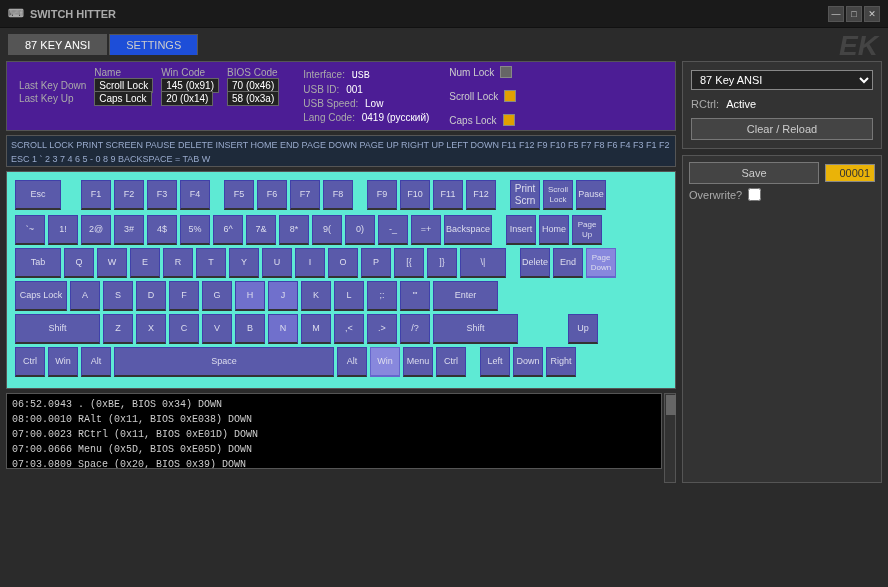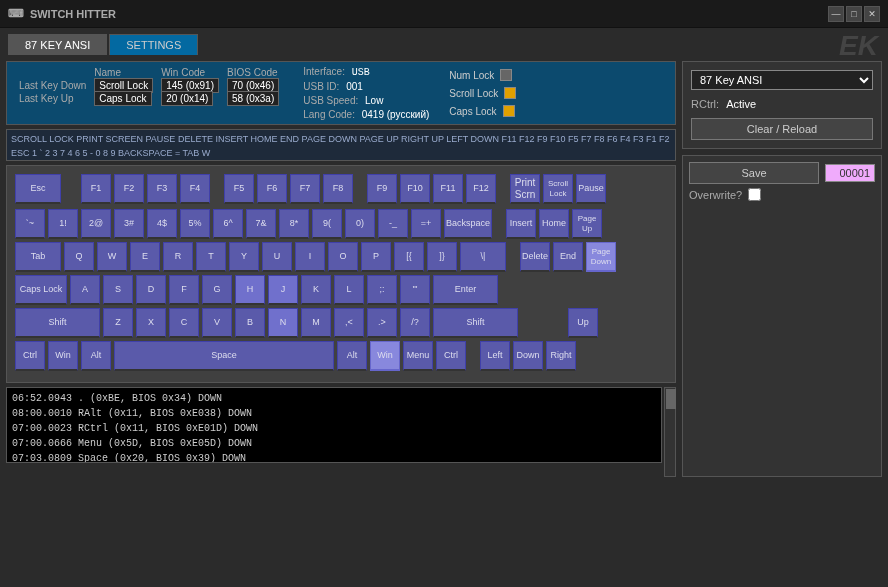--- a/index.html
+++ b/index.html
@@ -56,21 +56,21 @@
       font-style: italic;
     }
     #tabs {
       background: #2b2b2b;
       display: flex;
       padding: 6px 8px 0;
       gap: 2px;
     }
     .tab {
       padding: 4px 16px;
-      background: #0369a1;
+      background: #1d4ed8;
       border: 1px solid #555;
       border-bottom: none;
       color: #ccc;
       cursor: pointer;
       font-size: 11px;
     }
     .tab.active {
       background: #555;
       color: #fff;
     }
@@ -79,21 +79,21 @@
       padding: 6px;
       gap: 6px;
     }
     #left-panel {
       flex: 1;
     }
     #right-panel {
       width: 200px;
     }
     #info-row {
-      background: #0c4a6e;
+      background: #4c1d95;
       border: 1px solid #555;
       padding: 4px 8px;
       margin-bottom: 4px;
       display: flex;
       gap: 20px;
     }
     .info-table {
       border-collapse: collapse;
     }
     .info-table td {
@@ -124,21 +124,21 @@
       flex-direction: column;
       justify-content: center;
       gap: 3px;
       font-size: 10px;
       color: #aaa;
     }
     #info-right {
       display: flex;
       flex-direction: column;
       justify-content: center;
-      gap: 6px;
+      gap: 12px;
       font-size: 10px;
     }
     .lock-row {
       display: flex;
       align-items: center;
       gap: 6px;
     }
     .lock-indicator {
       width: 12px;
       height: 12px;
@@ -151,21 +151,21 @@
       border: 1px solid #555;
       height: 32px;
       overflow: hidden;
       margin-bottom: 4px;
       padding: 2px 4px;
       font-size: 9px;
       color: #99aacc;
       line-height: 14px;
     }
     #keyboard-area {
-      background: #404040;
+      background: #5eead4;
       border: 1px solid #555;
       padding: 8px;
       margin-bottom: 4px;
     }
     .kb-row {
       display: flex;
       gap: 3px;
       margin-bottom: 3px;
       align-items: center;
     }
@@ -262,21 +262,21 @@
     .save-btn {
       background: #444;
       border: 1px solid #777;
       color: #ccc;
       padding: 4px 14px;
       cursor: pointer;
       font-size: 11px;
       flex: 1;
     }
     .log-count {
-      background: #f0abfc;
+      background: #eab308;
       border: 1px solid #888;
       color: #333;
       padding: 2px 4px;
       font-size: 11px;
       width: 50px;
       text-align: right;
     }
     .overwrite-row {
       display: flex;
       align-items: center;

